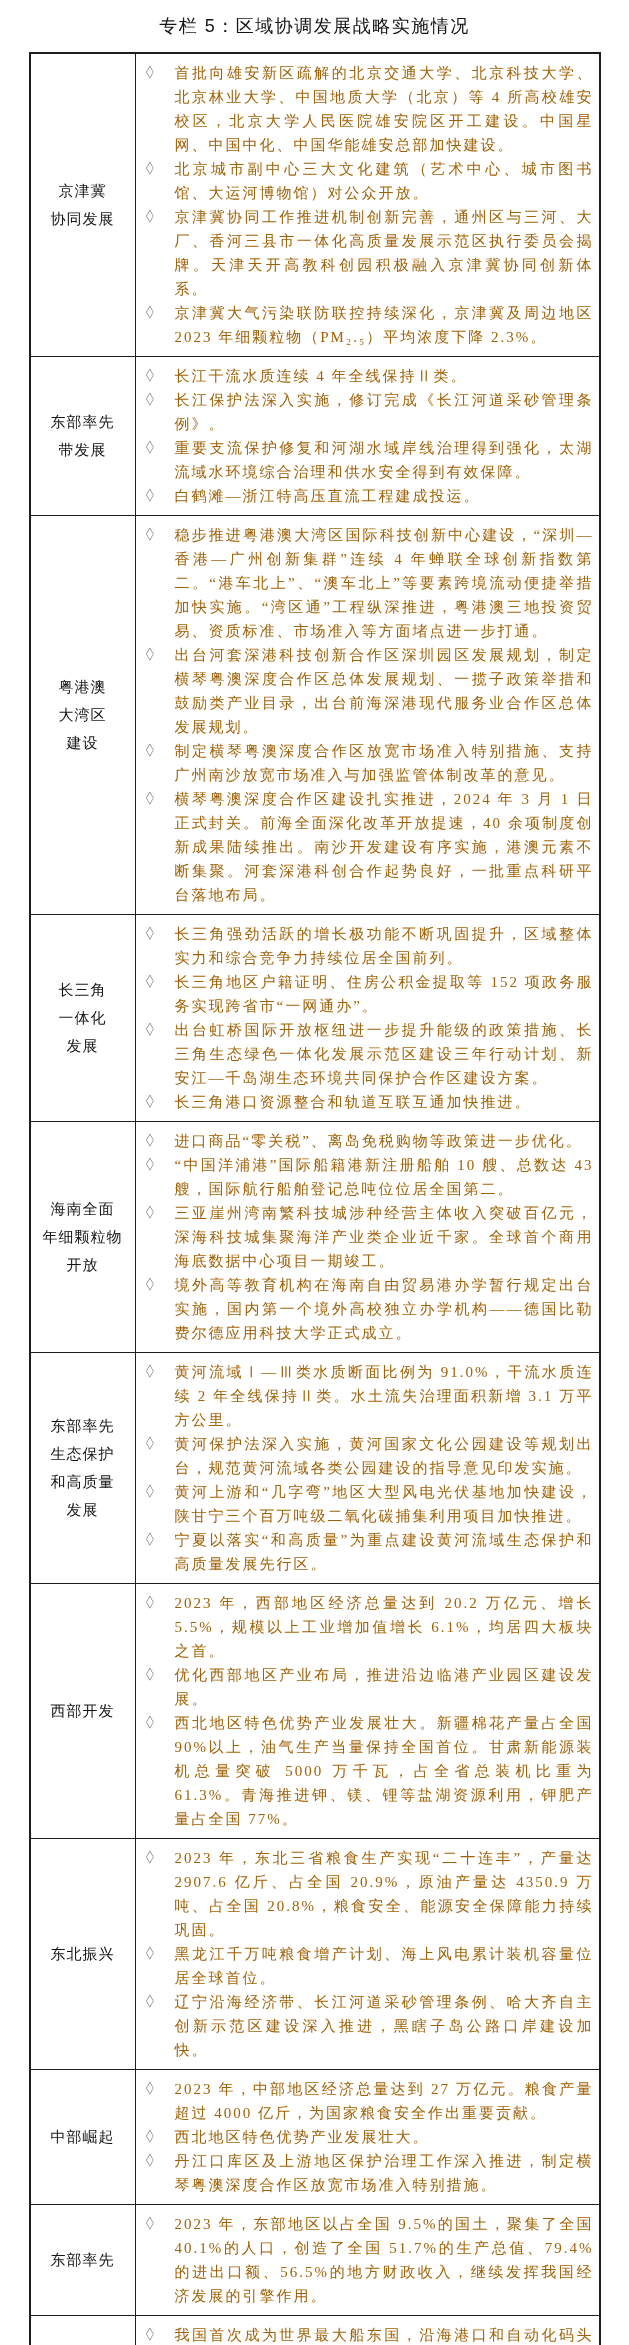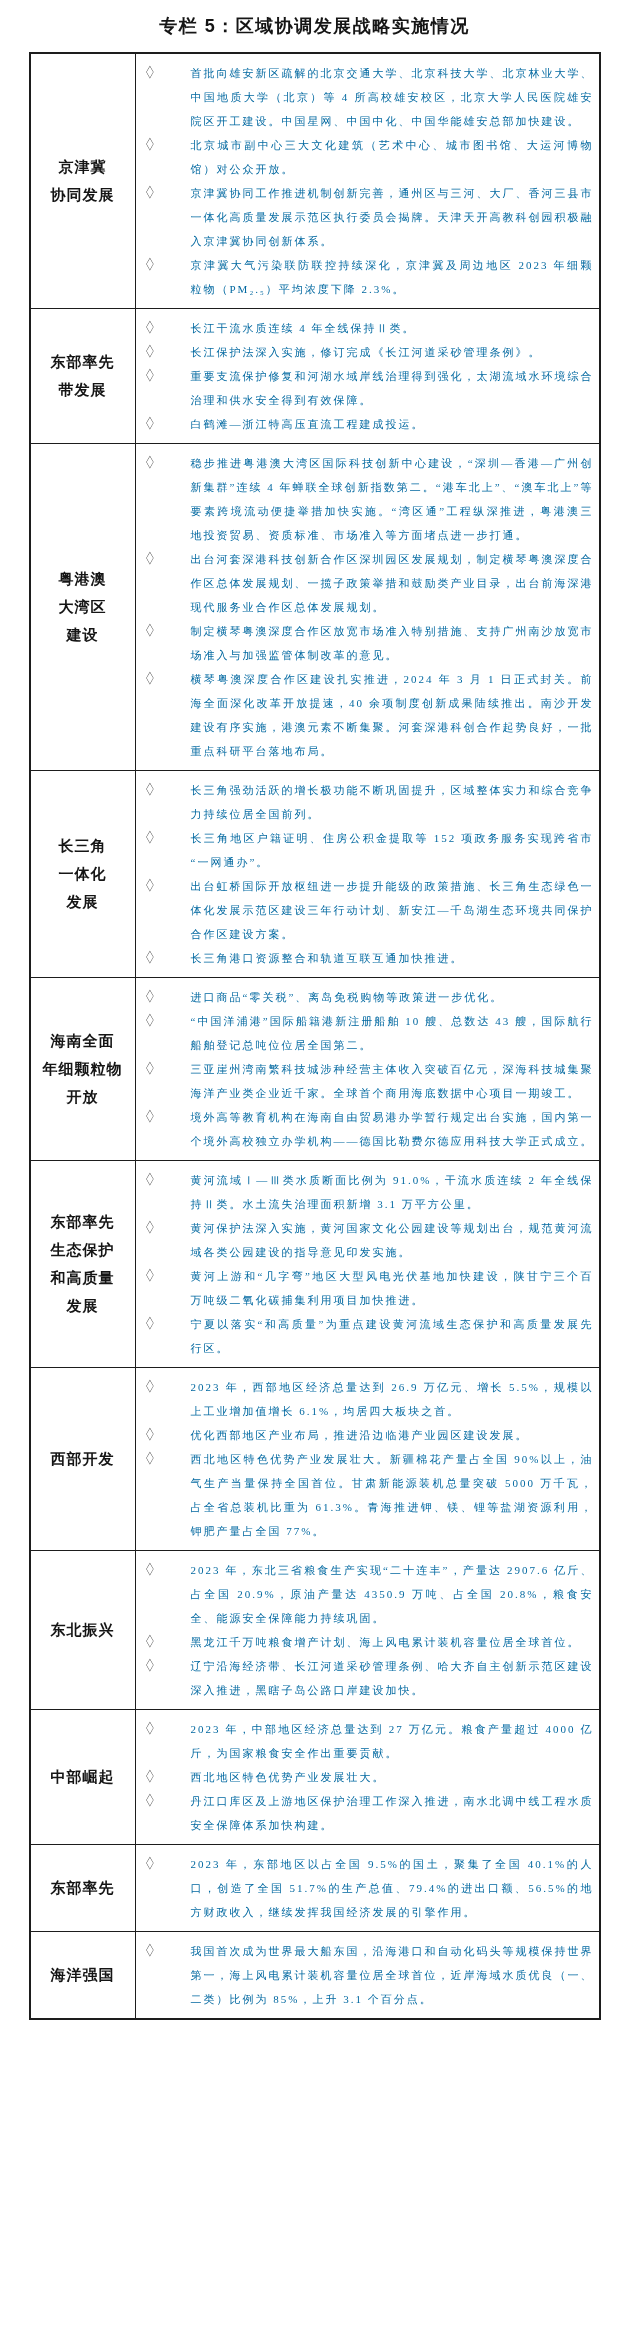--- a/index.html
+++ b/index.html
@@ -5,41 +5,41 @@
   html, body { margin: 0; padding: 0; background: #ffffff; }
   body {
     width: 629px;
     color: #1d1d1d;
     font-family: "Liberation Serif", serif;
     -webkit-font-smoothing: antialiased;
   }
   .page { width: 629px; padding-top: 10px; }
   .page-title {
     font-family: "Liberation Sans", sans-serif;
-    font-weight: 700;
+    font-weight: 400;
     font-size: 18px;
     letter-spacing: 1.5px;
     text-align: center;
     margin: 4px 0 14px 0;
     color: #151515;
   }
   table.panel {
     border-collapse: collapse;
     table-layout: fixed;
     width: 572px;
     margin: 0 auto 14px auto;
     border: 2px solid #1d1d1d;
   }
   table.panel td { border: 1px solid #1d1d1d; }
   td.label-cell {
     width: 100px;
     text-align: center;
     vertical-align: middle;
     font-family: "Liberation Sans", sans-serif;
-    font-weight: 700;
+    font-weight: 400;
     font-size: 15px;
     line-height: 28px;
     letter-spacing: 1px;
     white-space: pre-line;
     padding: 4px 2px;
     color: #151515;
   }
   td.content-cell {
     vertical-align: top;
     padding: 7px 5px 7px 8px;
@@ -49,27 +49,26 @@
   .marker {
     flex: 0 0 29px;
     font-size: 13px;
     line-height: 24px;
     padding-left: 2px;
     color: #1d1d1d;
   }
   .marker-glyph { display: inline-block; transform: scale(0.6, 1.05); transform-origin: left center; }
   .item-text {
     flex: 1 1 auto;
-    font-size: 11px;
+    font-size: 15px;
     line-height: 24px;
     letter-spacing: 2px;
     text-align: justify;
     text-justify: inter-character;
-    color: #0369a1;
-    margin-left: 16px;
+    color: #a16207;
   }
 </style>
 </head>
 <body>
 
 <div class="page">
   <div class="page-title">专栏 5：区域协调发展战略实施情况</div>
 
   <table class="panel">
     <tbody>
@@ -227,21 +226,21 @@
             </ul>
     </td>
   </tr>
 
   <tr>
     <td class="label-cell">西部开发</td>
     <td class="content-cell">
       <ul class="items">
               <li class="item">
                 <span class="marker"><span class="marker-glyph">◇</span></span>
-                <span class="item-text">2023 年，西部地区经济总量达到 26.9 万亿元、增长 5.5%，规模以上工业增加值增长 6.1%，均居四大板块之首。</span>
+                <span class="item-text">2023 年，西部地区经济总量达到 20.2 万亿元、增长 5.5%，规模以上工业增加值增长 6.1%，均居四大板块之首。</span>
               </li>
               <li class="item">
                 <span class="marker"><span class="marker-glyph">◇</span></span>
                 <span class="item-text">优化西部地区产业布局，推进沿边临港产业园区建设发展。</span>
               </li>
               <li class="item">
                 <span class="marker"><span class="marker-glyph">◇</span></span>
                 <span class="item-text">西北地区特色优势产业发展壮大。新疆棉花产量占全国 90%以上，油气生产当量保持全国首位。甘肃新能源装机总量突破 5000 万千瓦，占全省总装机比重为 61.3%。青海推进钾、镁、锂等盐湖资源利用，钾肥产量占全国 77%。</span>
               </li>
             </ul>
@@ -275,21 +274,21 @@
               <li class="item">
                 <span class="marker"><span class="marker-glyph">◇</span></span>
                 <span class="item-text">2023 年，中部地区经济总量达到 27 万亿元。粮食产量超过 4000 亿斤，为国家粮食安全作出重要贡献。</span>
               </li>
               <li class="item">
                 <span class="marker"><span class="marker-glyph">◇</span></span>
                 <span class="item-text">西北地区特色优势产业发展壮大。</span>
               </li>
               <li class="item">
                 <span class="marker"><span class="marker-glyph">◇</span></span>
-                <span class="item-text">丹江口库区及上游地区保护治理工作深入推进，南水北调中线工程水质安全保障体系加快构建。</span>
+                <span class="item-text">丹江口库区及上游地区保护治理工作深入推进，制定横琴粤澳深度合作区放宽市场准入特别措施。</span>
               </li>
             </ul>
     </td>
   </tr>
 
   <tr>
     <td class="label-cell">东部率先</td>
     <td class="content-cell">
       <ul class="items">
               <li class="item">

